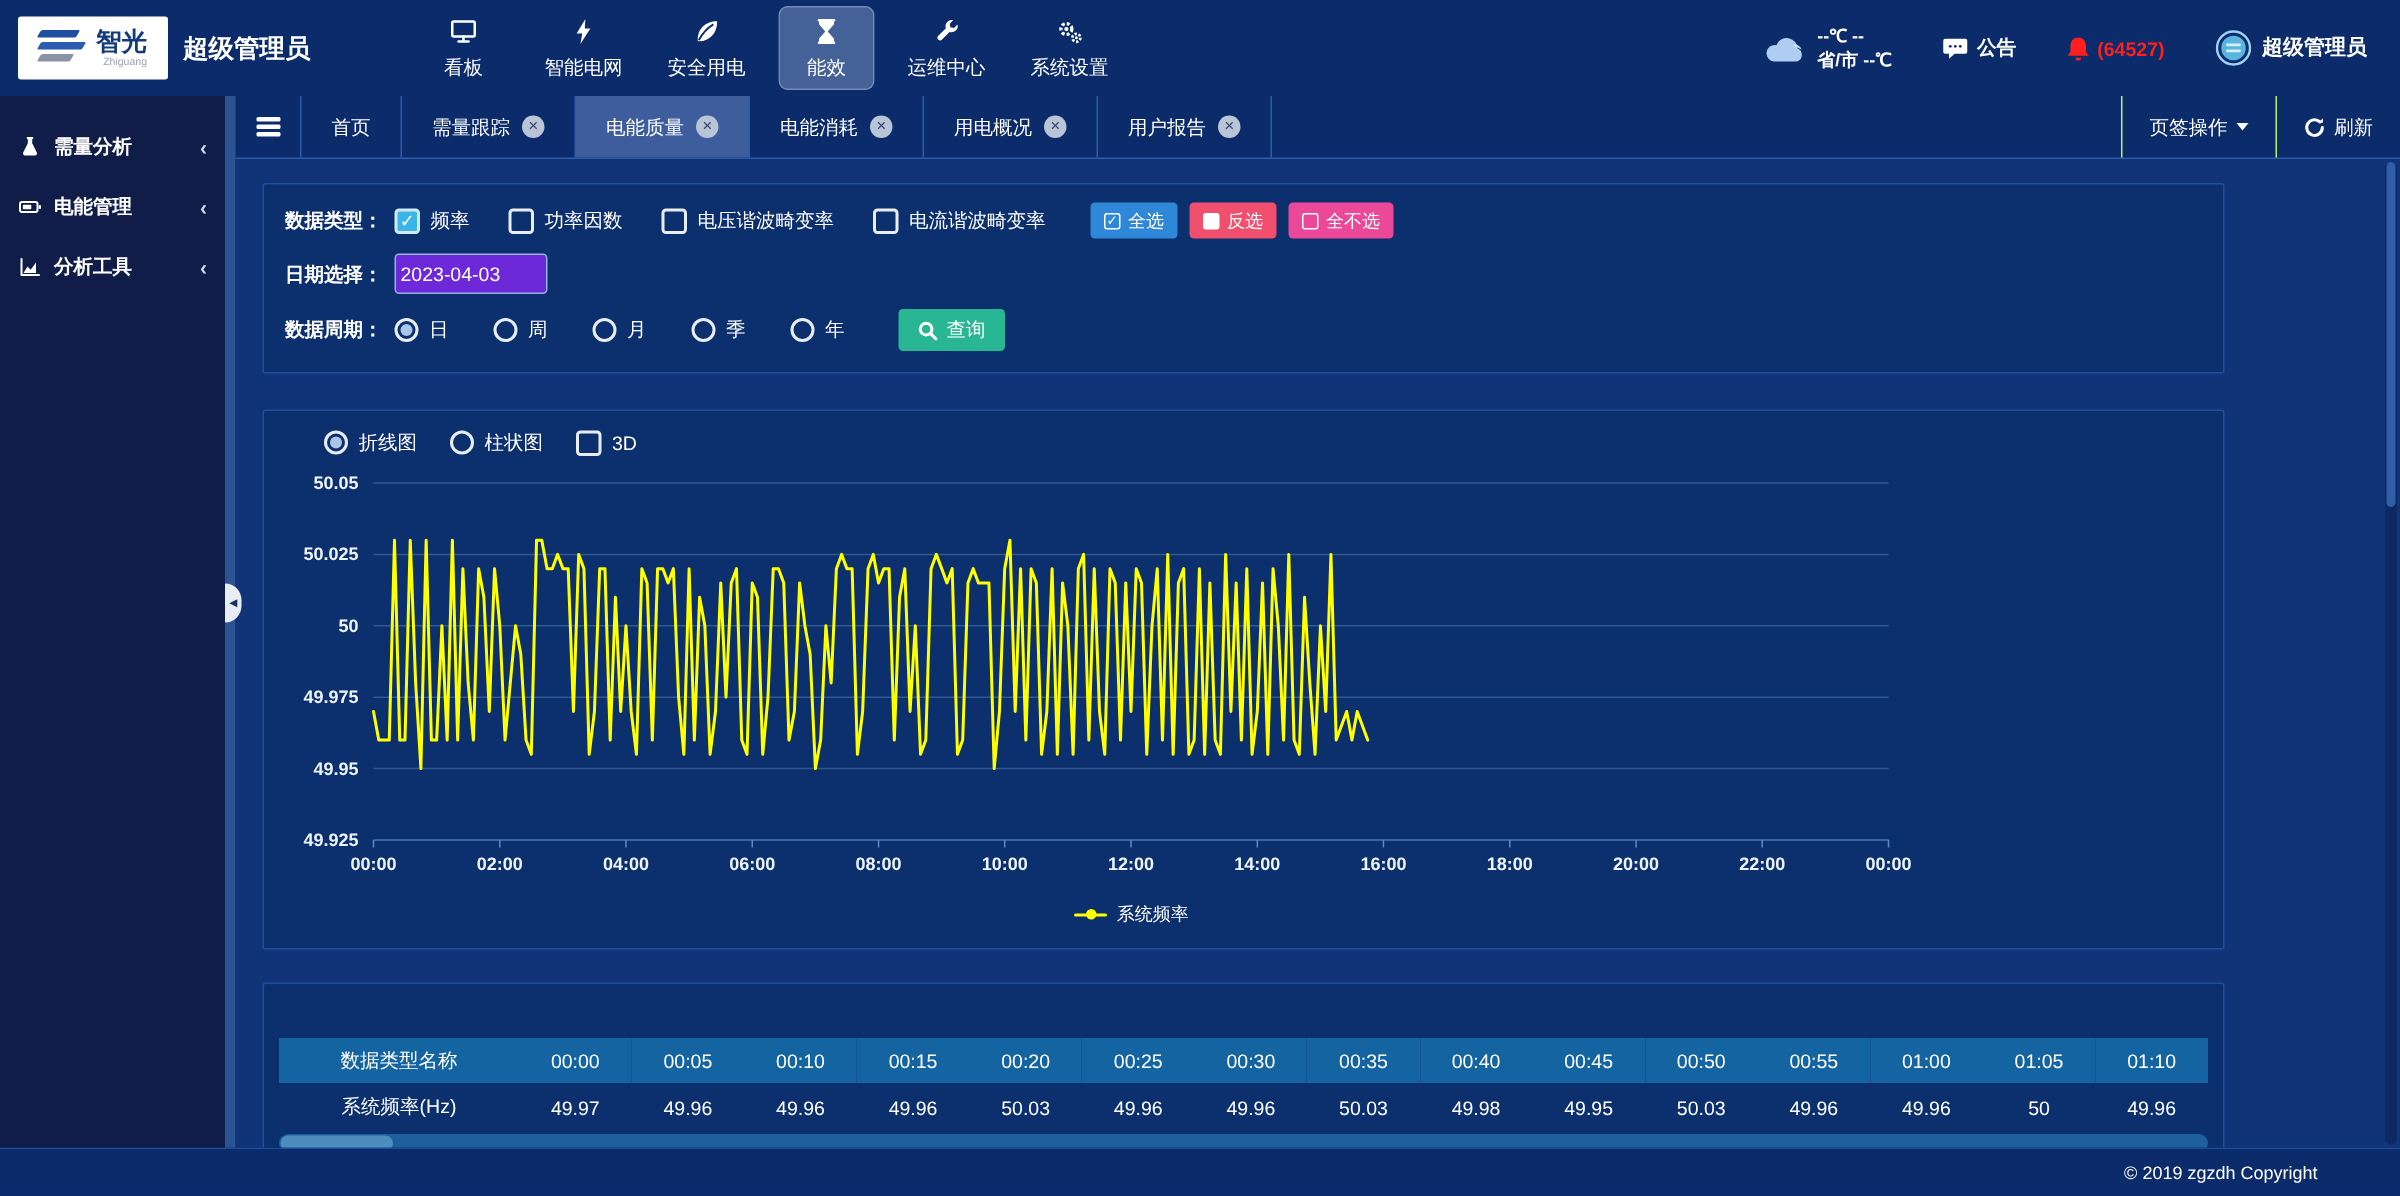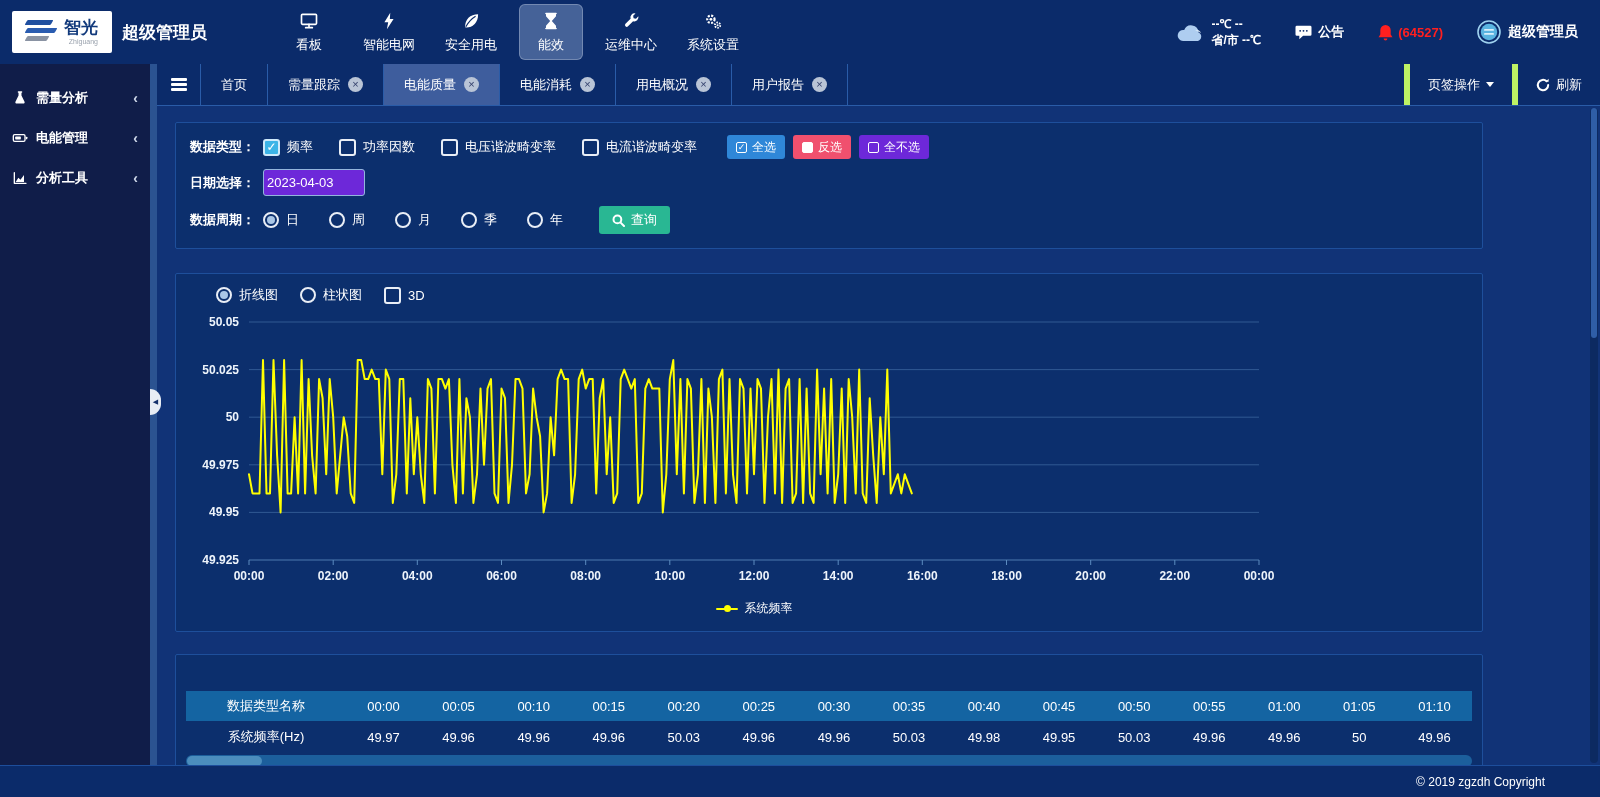--- a/index.html
+++ b/index.html
@@ -50,21 +50,21 @@
 
   
   .tabbar { height:42px; background:#0b2b6a; border-bottom:1px solid #2a5ca8; display:flex; align-items:stretch; flex:0 0 auto; }
   .tab-burger { width:44px; display:flex; align-items:center; justify-content:center; border-right:1px solid #2a5ca8; cursor:pointer; }
   .burger-bars { width:16px; }
   .burger-bars i { display:block; height:2.5px; background:#fff; margin:2.5px 0; border-radius:1px; }
   .tab { display:flex; align-items:center; gap:8px; padding:0 20px; font-size:13px; border-right:1px solid #2a5ca8; cursor:pointer; white-space:nowrap; }
   .tab.active { background:#3e5d9d; }
   .tab-close { width:15px; height:15px; border-radius:50%; background:#b9c4d6; color:#33406b; font-size:11px; line-height:15px; text-align:center; cursor:pointer; }
   .tabbar-spacer { flex:1; }
-  .tab-action { display:flex; align-items:center; gap:6px; padding:0 18px; font-size:13px; border-left:6px solid #bef264; cursor:pointer; white-space:nowrap; }
+  .tab-action { display:flex; align-items:center; gap:6px; padding:0 18px; font-size:13px; border-left:1px solid #bef264; cursor:pointer; white-space:nowrap; }
   .caret-down { width:0; height:0; border-left:4px solid transparent; border-right:4px solid transparent; border-top:5px solid #fff; display:inline-block; }
   .tab-action .icn svg { width:14px; height:14px; display:block; }
 
   
   .content-scroll { flex:1 1 auto; background:#113377; position:relative; overflow:hidden; padding:16px 18px 0 18px; }
   .panel { background:#0c2f6d; border:1px solid #1e4f9b; border-radius:2px; width:1308px; }
   .filter-panel { padding:12px 14px 14px; }
   .filter-row { display:flex; align-items:center; margin-bottom:10px; }
   .filter-row:last-child { margin-bottom:0; }
   .flabel { font-size:13px; font-weight:bold; margin-right:8px; white-space:nowrap; }
@@ -343,21 +343,21 @@
             </span>
           <span id="fbtn-host" style="display:flex;align-items:center;margin-left:4px;">
               <button class="fbtn" style="background: rgb(47, 135, 216);">
                 <span class="sq">✓</span>
                 <span>全选</span>
               </button>
               <button class="fbtn" style="background: rgb(240, 80, 110);">
                 <span class="sq filled"></span>
                 <span>反选</span>
               </button>
-              <button class="fbtn" style="background: #6d28d9;">
+              <button class="fbtn" style="background: #ec4899;">
                 <span class="sq"></span>
                 <span>全不选</span>
               </button>
             </span>
         </div>
         <div class="filter-row">
           <span class="flabel">日期选择：</span>
           <input class="date-input" value="2023-04-03" style="">
         </div>
         <div class="filter-row">

